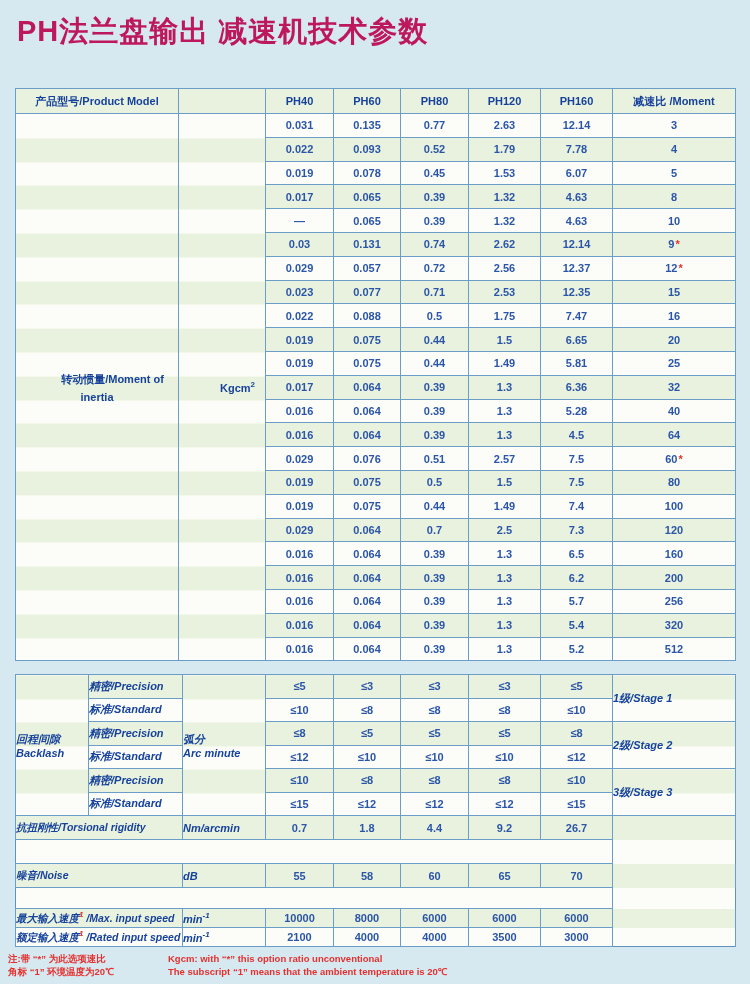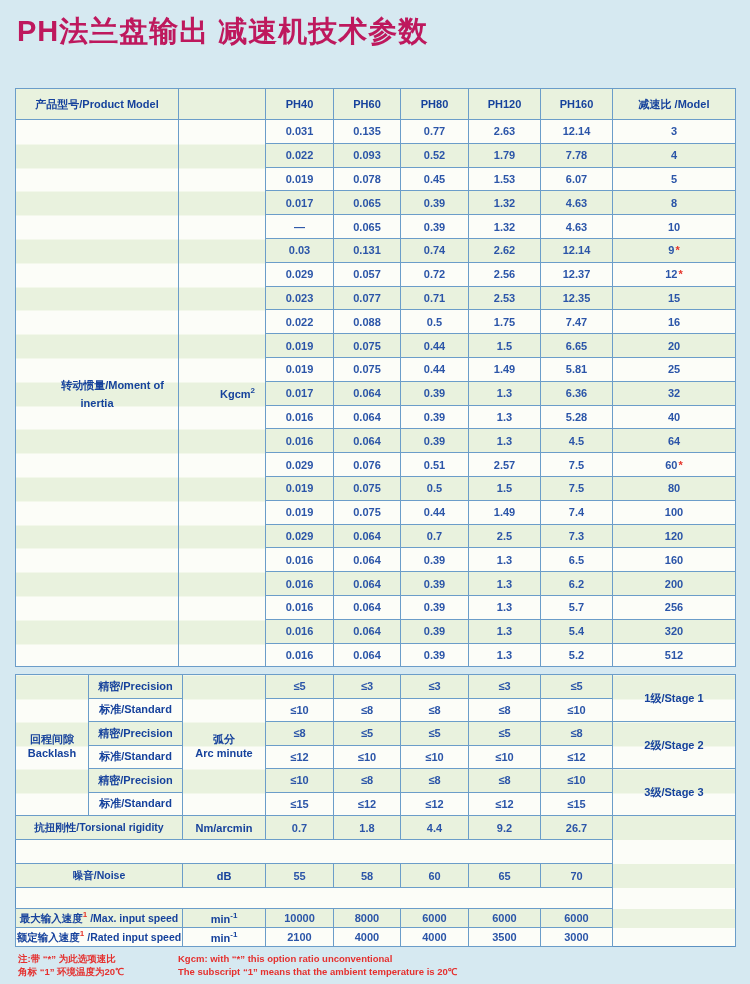--- a/index.html
+++ b/index.html
@@ -11,21 +11,21 @@
   }
   .title {
     position:absolute; left:17px; top:12px;
     font-size:29px; font-weight:bold; color:#be185d; letter-spacing:1px;
     white-space:nowrap;
   }
   table { border-collapse:collapse; table-layout:fixed; position:absolute; background:transparent; }
   td, th { border:1px solid #6b9dc9; overflow:hidden; padding:0; }
   .main  { left:15px; top:88px; width:720px; border:1px solid #5d92c2; }
   .lower { left:15px; top:674px; width:720px; border:1px solid #5d92c2; }
-  .main thead tr { height:31px; }
+  .main thead tr { height:25px; }
   .main thead th { background:#e9f2de; color:#16429c; font-size:11px; font-weight:bold; text-align:center; }
   .main tbody tr { height:23.8px; }
   tr.w { background:#fcfdf8; }
   tr.g { background:#e9f2de; }
   .val { text-align:center; font-size:11px; font-weight:bold; color:#2b55a8; }
   .blabel { font-weight:bold; font-size:11px; color:#16429c;margin-left:31px; }
   .labelcol, .unitcol { text-align:center; vertical-align:middle; }
   .stripes-main {
     background:repeating-linear-gradient(to bottom, #fcfdf8 0 23.8px, #e9f2de 23.8px 47.6px);
   }
@@ -33,28 +33,28 @@
     background:repeating-linear-gradient(to bottom, #e9f2de 0 23.5px, #fcfdf8 23.5px 47px);
   }
   .star { color:#e53228; margin-left:1px; }
   .rsup { color:#e53228; font-size:8px; }
   sup { font-size:8px; }
   .lower tr { height:23.5px; }
   .lower tr.h24 { height:24px; }
   .lower tr.h21 { height:21px; }
   .lower tr.h19 { height:19px;border-radius:8px; }
   .lab, .typec, .unitc, .stagec, .speclab, .unitc2 {
-    text-align:center; vertical-align:middle;
-    font-size:11px; font-weight:bold; color:#16429c;
+    vertical-align:middle;
+    font-size:11px; font-weight:bold; color:#16429c;font-style:italic;
   }
   .speclab { font-size:10.5px; white-space:nowrap; }
   .rstrip { border-top:none; border-bottom:none; }
   .spc { border:none; background:#fcfdf8; }
   .spc.rstrip { border-left:1px solid #6b9dc9; border-right:1px solid #5d92c2; }
-  .notes { position:absolute; left:18px; top:952px; width:714px; display:flex; }
+  .notes { position:absolute; left:8px; top:952px; width:714px; display:flex; }
   .note-block { font-size:9.5px; font-weight:bold; color:#e5302e; line-height:13px; white-space:nowrap; }
   .note-cn { width:160px; }
 </style>
 </head>
 <body>
 
 <h1 class="title">PH法兰盘输出 减速机技术参数</h1>
 
 <table class="main">
   <colgroup>
@@ -69,21 +69,21 @@
   </colgroup>
   <thead>
     <tr>
       <th>产品型号/Product Model</th>
       <th></th>
       <th>PH40</th>
       <th>PH60</th>
       <th>PH80</th>
       <th>PH120</th>
       <th>PH160</th>
-      <th>减速比 /Model</th>
+      <th>减速比 /Moment</th>
     </tr>
   </thead>
   <tbody id="main-body">
       <tr class="w">
         <td class="labelcol stripes-main" rowspan="23"><span class="blabel">转动惯量/Moment of inertia</span></td>
         <td class="unitcol stripes-main" rowspan="23"><span class="blabel">Kgcm<sup>2</sup></span></td>
         <td class="val">0.031</td>
         <td class="val">0.135</td>
         <td class="val">0.77</td>
         <td class="val">2.63</td>

